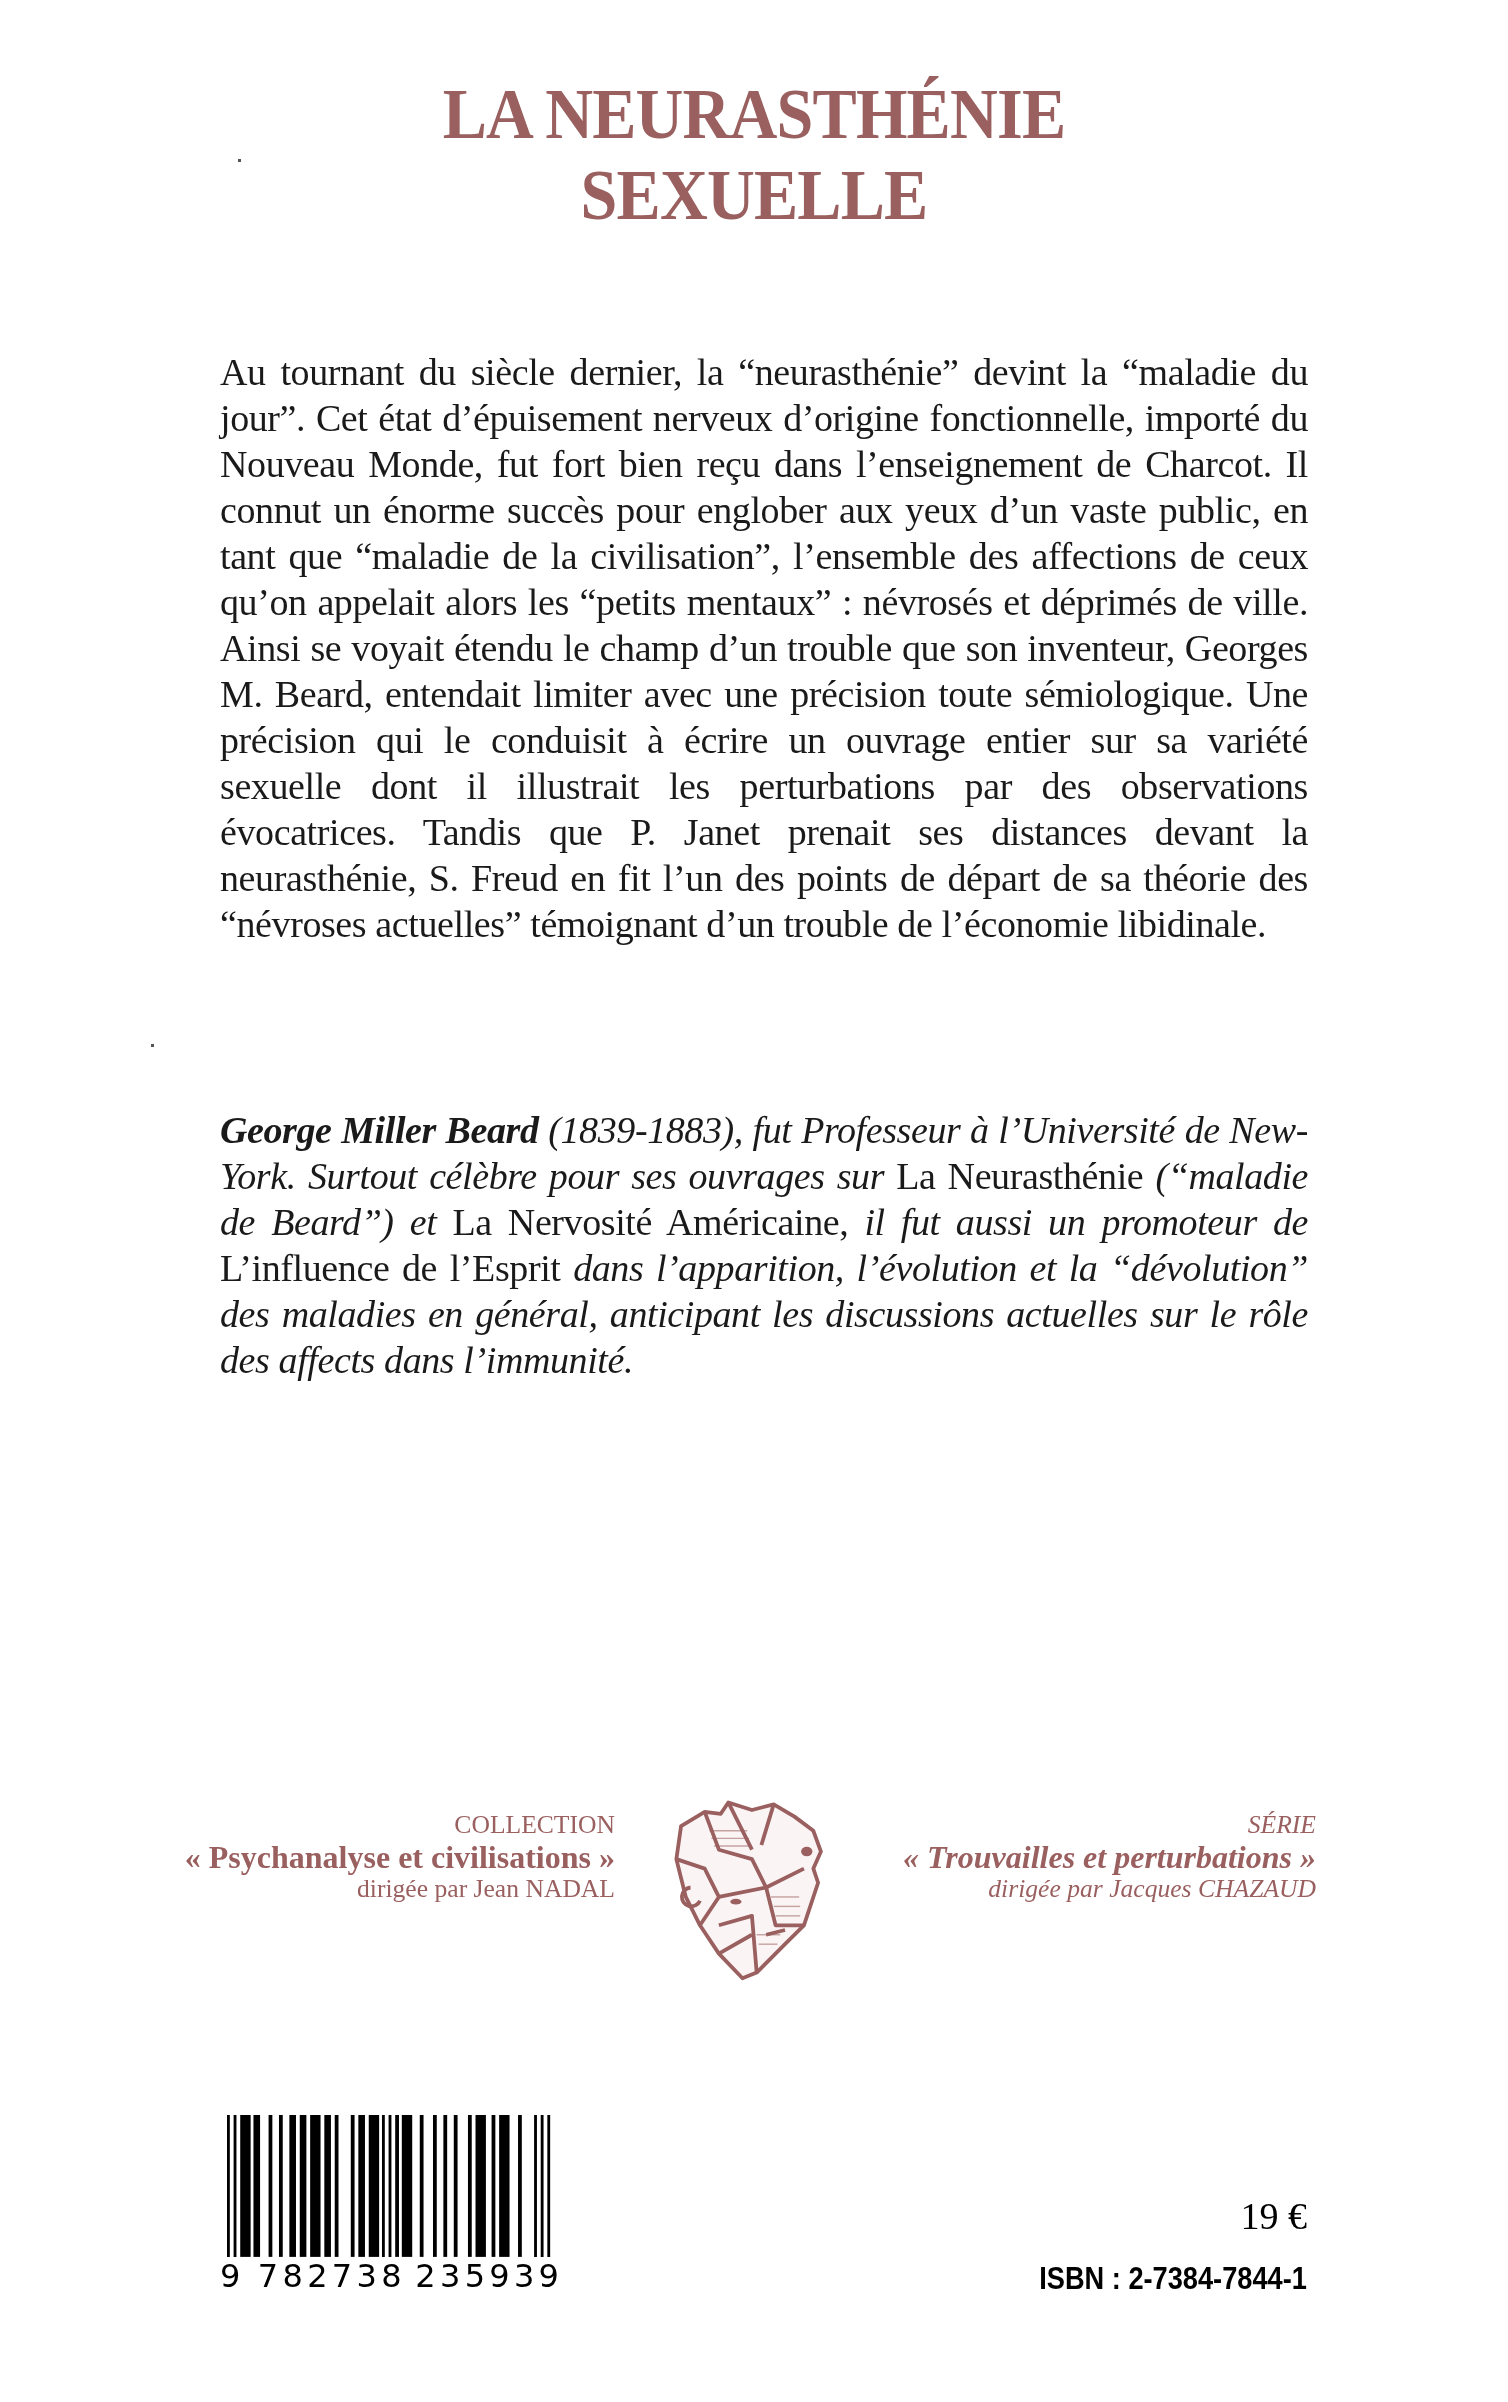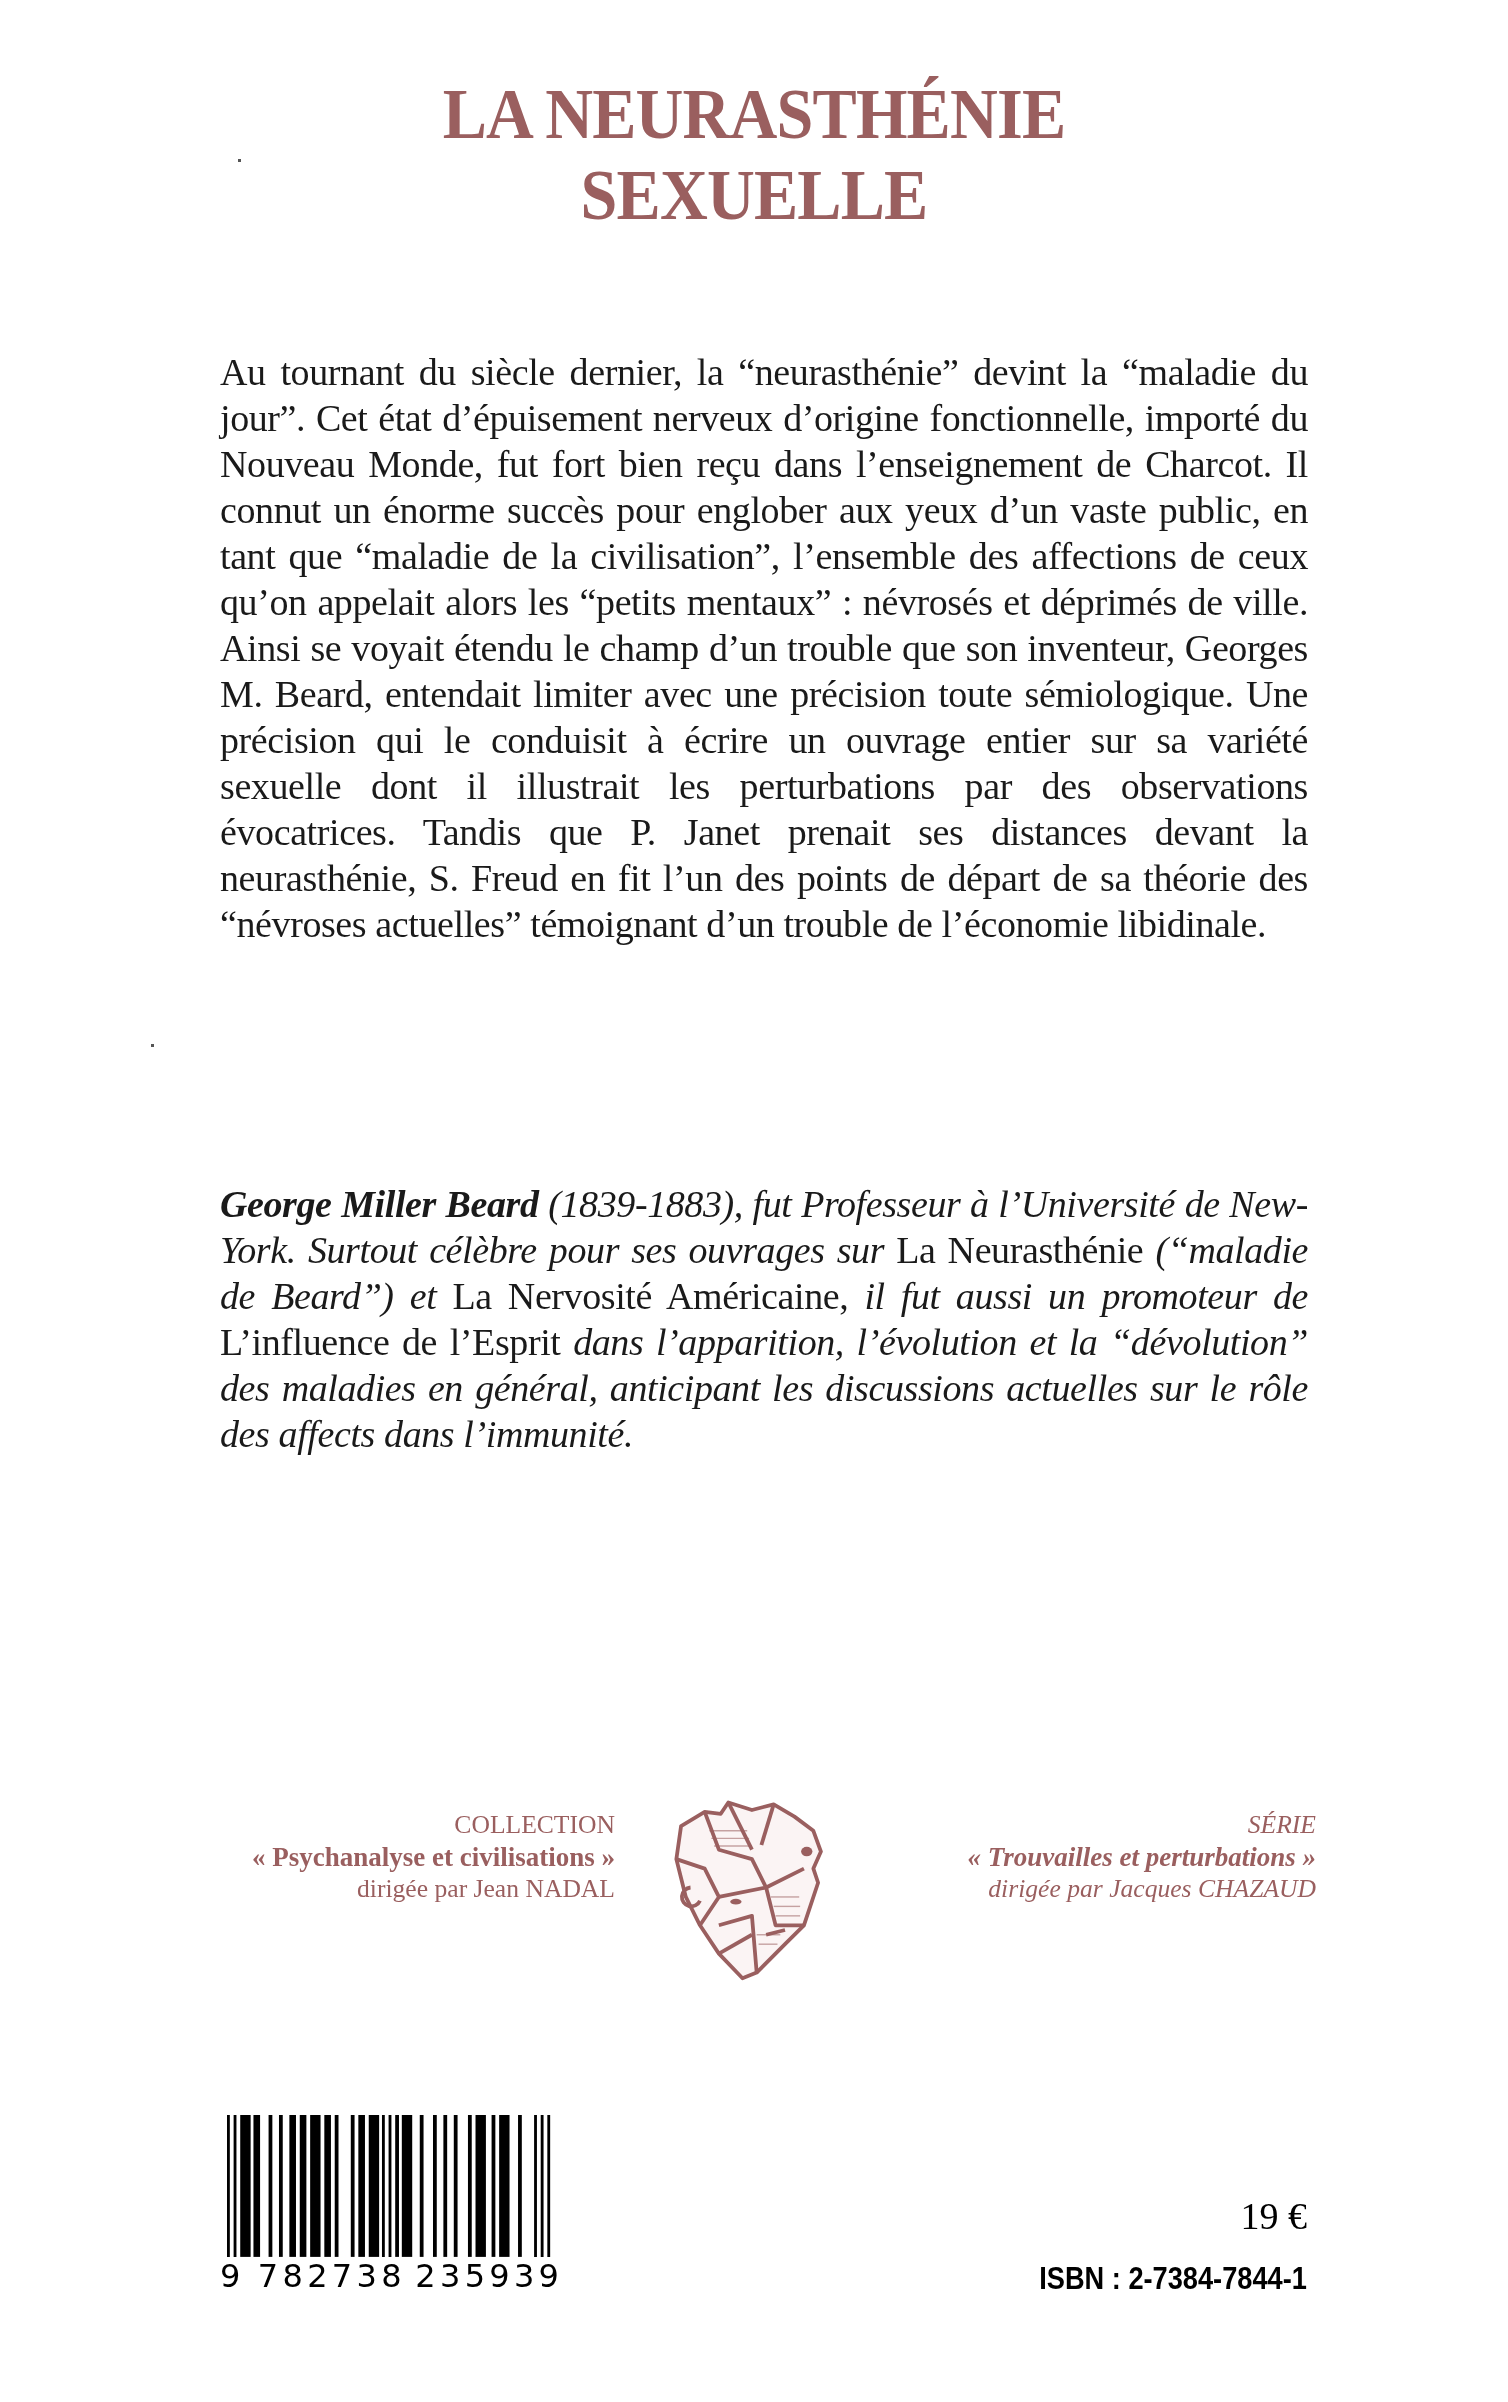--- a/index.html
+++ b/index.html
@@ -9,28 +9,28 @@
   .title { position: absolute; left: 0; width: 1508px; top: 74px; text-align: center;
            color: #9a5f5f; font-weight: bold; font-size: 72px; line-height: 81px;
            letter-spacing: -0.9px; transform: scaleX(0.92); transform-origin: center top; }
   .title div { white-space: nowrap; }
 
   .speck { position: absolute; background: #555; }
 
   .body-text { position: absolute; left: 220px; width: 1088px; font-size: 38px; line-height: 46px;
                text-align: justify; letter-spacing: -0.4px; margin-top: 48px; }
   .para1 { top: 301px; }
-  .para2 { top: 1133px; }
+  .para2 { top: 1059px; }
   .para2 .name { font-weight: bold; font-style: italic; }
   .para2 .it { font-style: italic; }
   .para2 .rm { font-style: normal; }
 
   .credit { position: absolute; top: 1809px; text-align: right; color: #9a5f5f;
             font-size: 25.6px; line-height: 32px; }
-  .credit .strong { font-weight: bold; font-size: 27px; }
+  .credit .strong { font-weight: bold; font-size: 32px; }
   .credit.left { left: 180px; width: 435px; }
   .credit.right { left: 871px; width: 445px; font-style: italic; }
 
   .logo { position: absolute; left: 662px; top: 1793px; width: 161px; height: 189px; }
 
   .barcode { position: absolute; left: 227px; top: 2115px; width: 326px; height: 175px; }
   .barcode-digits { position: absolute; left: 220px; top: 2257px; width: 350px;
                     font-family: "DejaVu Sans", "Liberation Sans", sans-serif; font-size: 32px;
                     letter-spacing: 4.3px; color: #000; background: transparent; white-space: nowrap; }
   .barcode-digits span { background: #fff; }

